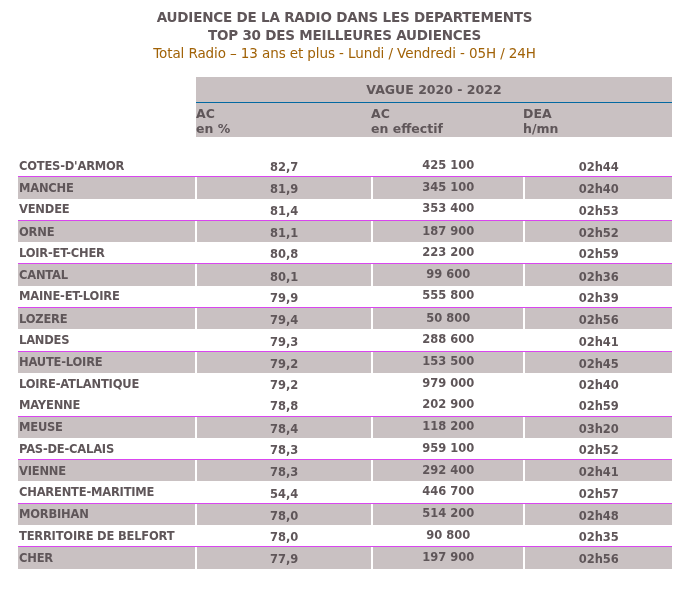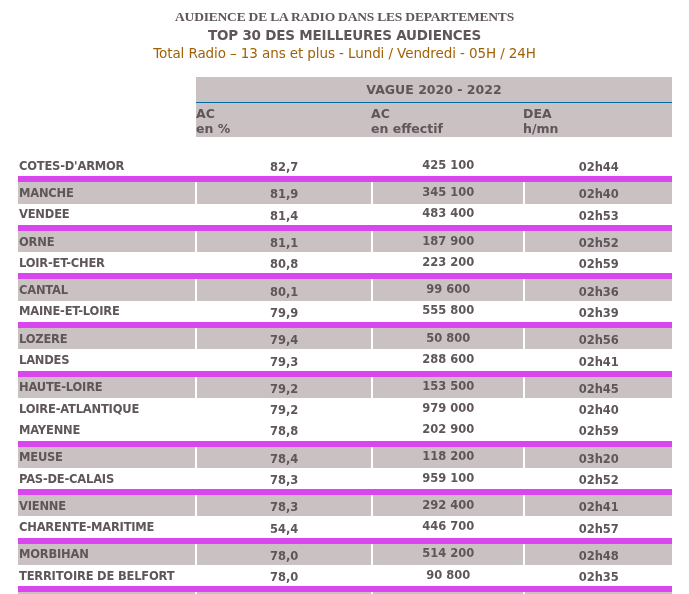--- a/index.html
+++ b/index.html
@@ -1,19 +1,19 @@
 <!DOCTYPE html>
 <html><head>
 <meta charset="utf-8">
 <style>
   html, body { margin: 0; padding: 0; background: #ffffff; }
   body { width: 689px; height: 594px; position: relative; overflow: hidden;
          font-family: "DejaVu Sans", "Liberation Sans", sans-serif; color: #5f5659; }
   .title { position: absolute; left: 0; width: 689px; text-align: center; }
-  .t1 { top: 9px; font-weight: bold; font-size: 13.5px; color: #5f5659; letter-spacing: -0.2px; font-family: Liberation Serif, serif; }
+  .t1 { top: 9px; font-weight: bold; font-size: 13.5px; color: #5f5659; letter-spacing: -0.2px; }
   .t2 { top: 27px; font-weight: bold; font-size: 13.5px; color: #5f5659; letter-spacing: -0.2px; }
   .t3 { top: 45px; font-size: 13.5px; color: #a16207; letter-spacing: -0.1px; }
 
   .hdr { position: absolute; left: 196px; width: 476px; background: #c9c1c2; }
   .hdr-vague { top: 77px; height: 25px; border-bottom: 5px solid #0369a1;
                text-align: center; font-weight: bold; font-size: 12.5px; line-height: 25px; color: #5f5659; }
   .hdr-sub { top: 103px; height: 34px; display: flex; }
   .hdr-sub .hc { text-align: left; font-weight: bold; font-size: 12.5px; line-height: 15px;
                  color: #5f5659; padding-top: 3px; box-sizing: border-box; }
   .hc.c2 { width: 175px; }
@@ -21,21 +21,21 @@
   .hc.c4 { width: 149px; }
 
   .rows { position: absolute; left: 18px; top: 155px; width: 654px; }
   .row { position: relative; height: 21.3px; display: flex; font-weight: bold; font-size: 11.5px; color: #5f5659; }
   .row .cell { box-sizing: border-box; height: 100%; display: flex; align-items: center; }
   .row .name { width: 178px; padding-left: 1px; letter-spacing: -0.2px; }
   .row .v1 { width: 174px; margin-left: 2px; justify-content: center; padding-top: 3px; }
   .row .v2 { width: 151px; margin-left: 2px; justify-content: center; padding-bottom: 2px; }
   .row .v3 { width: 147px; margin-left: 2px; justify-content: center; padding-top: 3px; }
   .row.shade .cell { background: #c9c1c2; }
-  .row.shade { border-top: 6px solid #d946ef; }
+  .row.shade { border-top: 1px solid #d946ef; }
 </style>
 </head>
 <body>
 
 <div class="title t1">AUDIENCE DE LA RADIO DANS LES DEPARTEMENTS</div>
 <div class="title t2">TOP 30 DES MEILLEURES AUDIENCES</div>
 <div class="title t3">Total Radio – 13 ans et plus - Lundi / Vendredi - 05H / 24H</div>
 
 <div class="hdr hdr-vague">VAGUE 2020 - 2022</div>
 <div class="hdr hdr-sub">
@@ -62,21 +62,21 @@
     </div>
     <div class="row shade">
       <div class="cell name">MANCHE</div>
       <div class="cell v1">81,9</div>
       <div class="cell v2">345 100</div>
       <div class="cell v3">02h40</div>
     </div>
     <div class="row">
       <div class="cell name">VENDEE</div>
       <div class="cell v1">81,4</div>
-      <div class="cell v2">483 400</div>
+      <div class="cell v2">353 400</div>
       <div class="cell v3">02h53</div>
     </div>
     <div class="row shade">
       <div class="cell name">ORNE</div>
       <div class="cell v1">81,1</div>
       <div class="cell v2">187 900</div>
       <div class="cell v3">02h52</div>
     </div>
     <div class="row">
       <div class="cell name">LOIR-ET-CHER</div>

